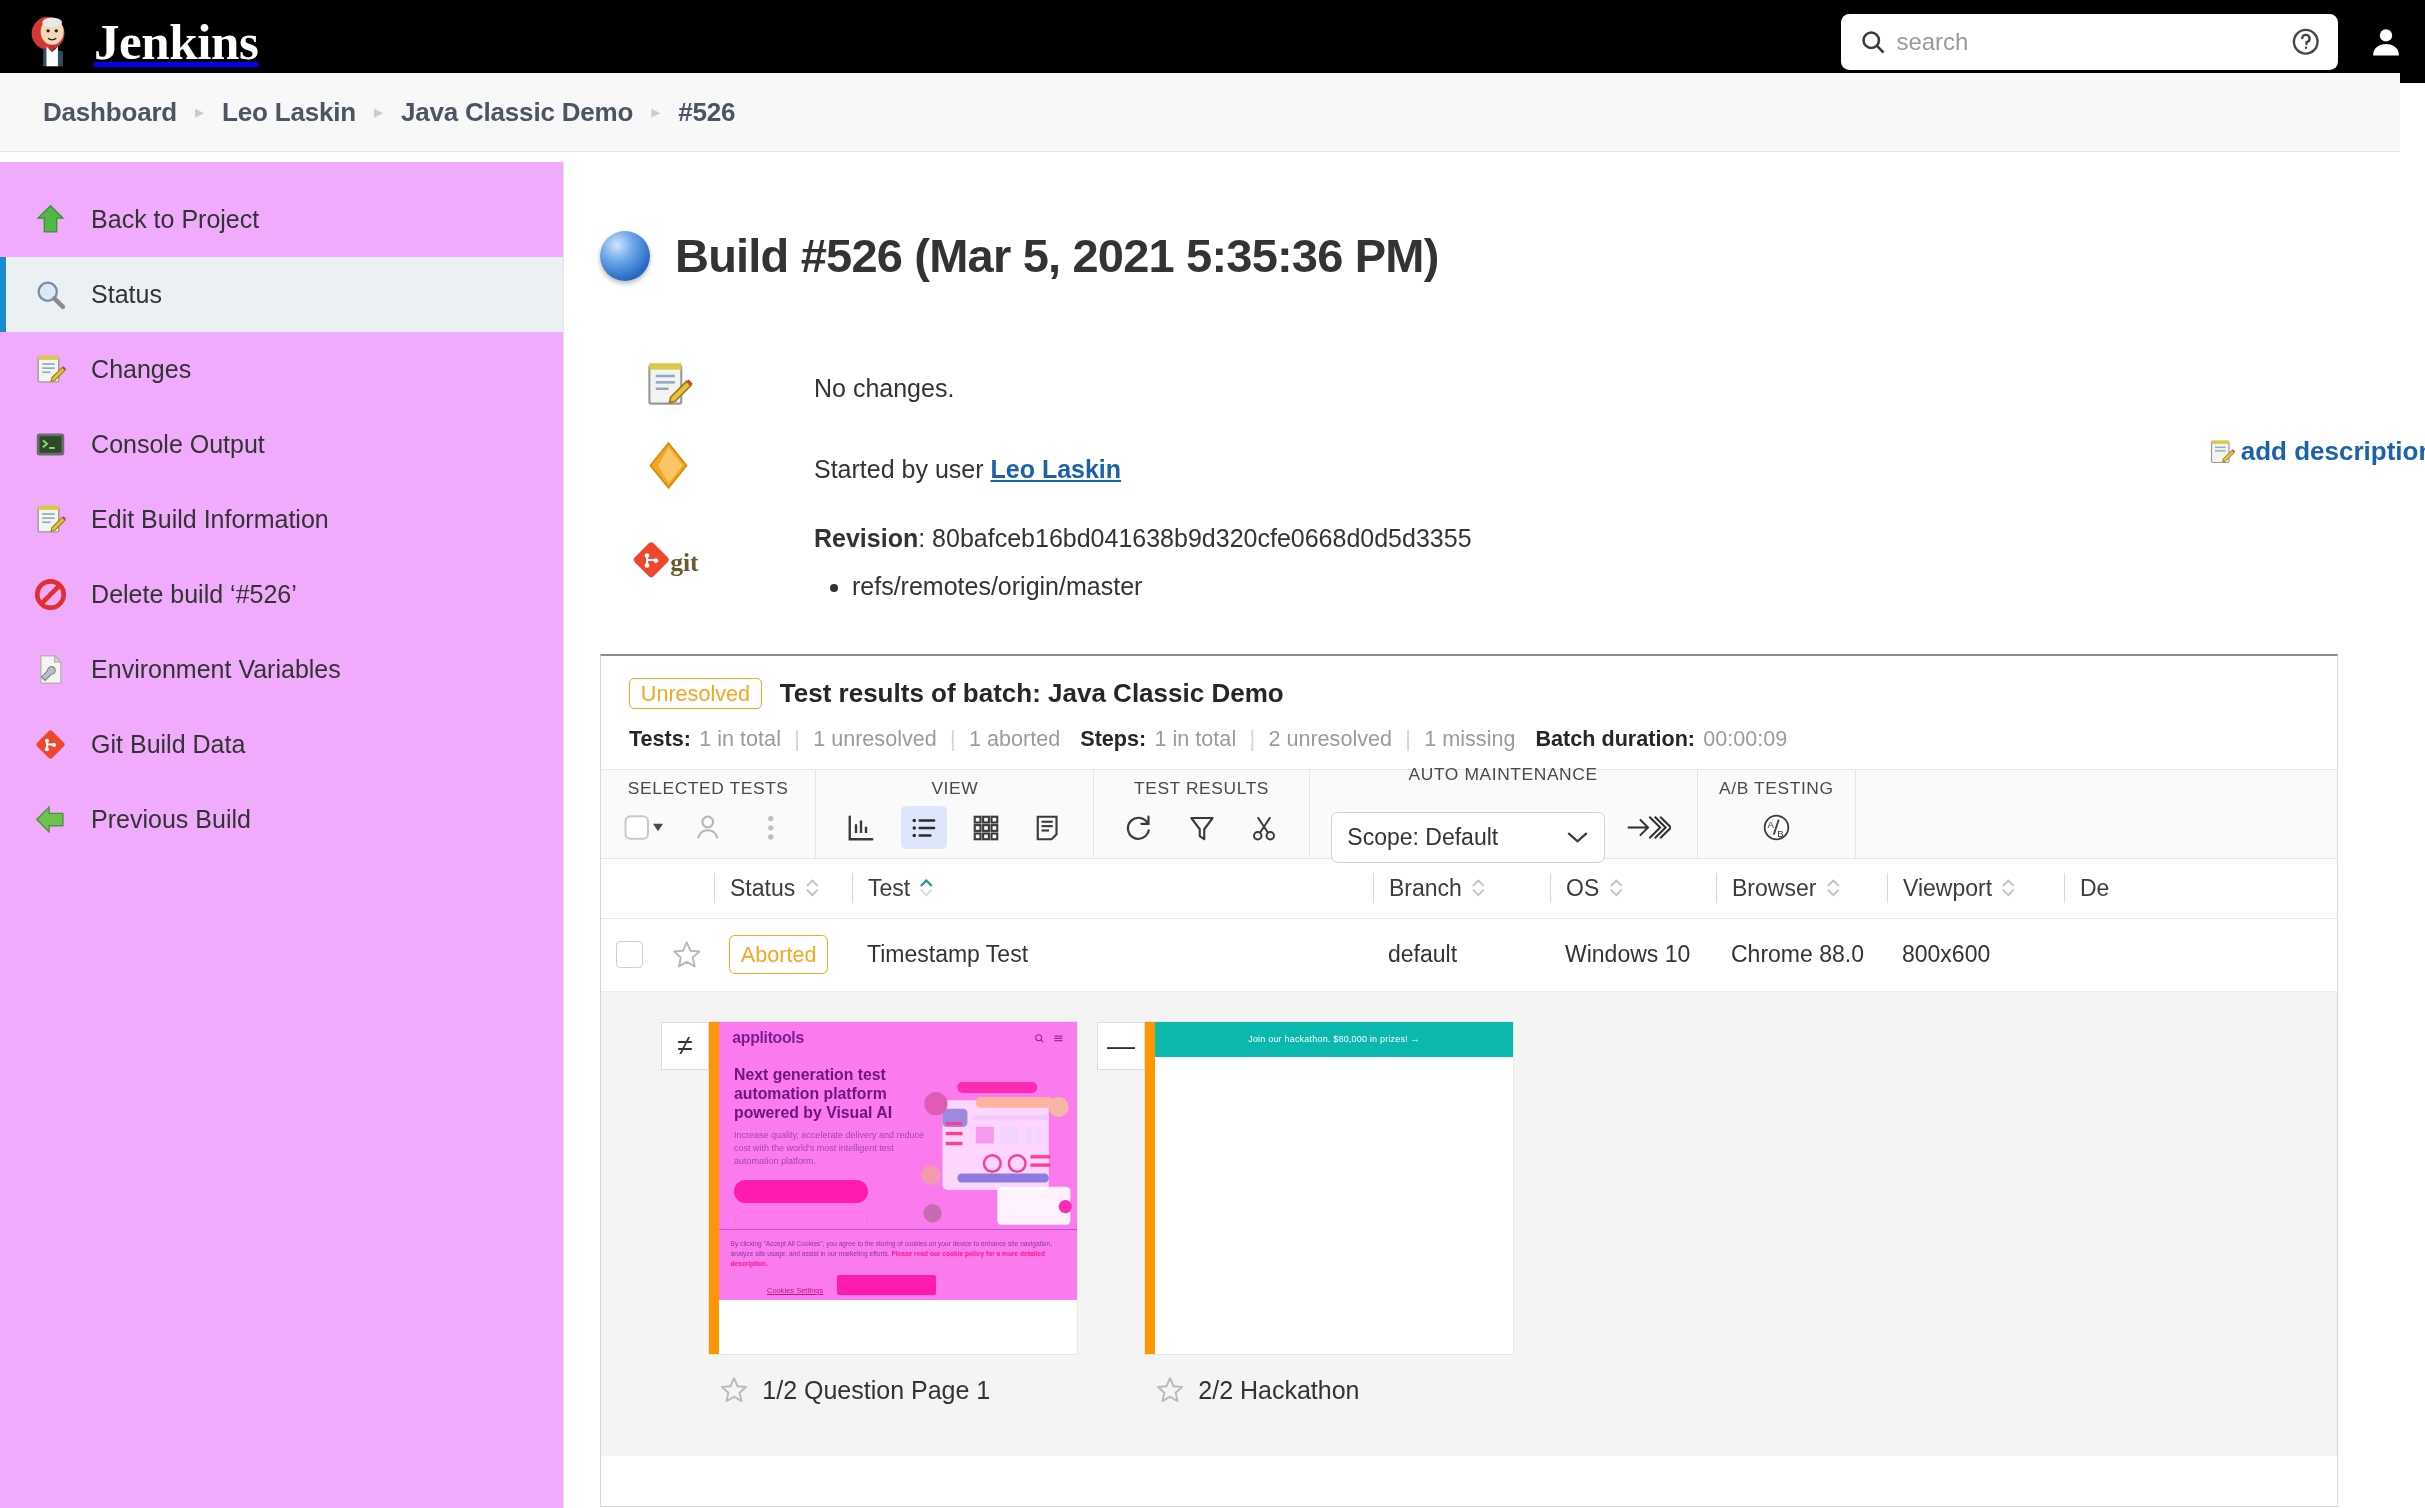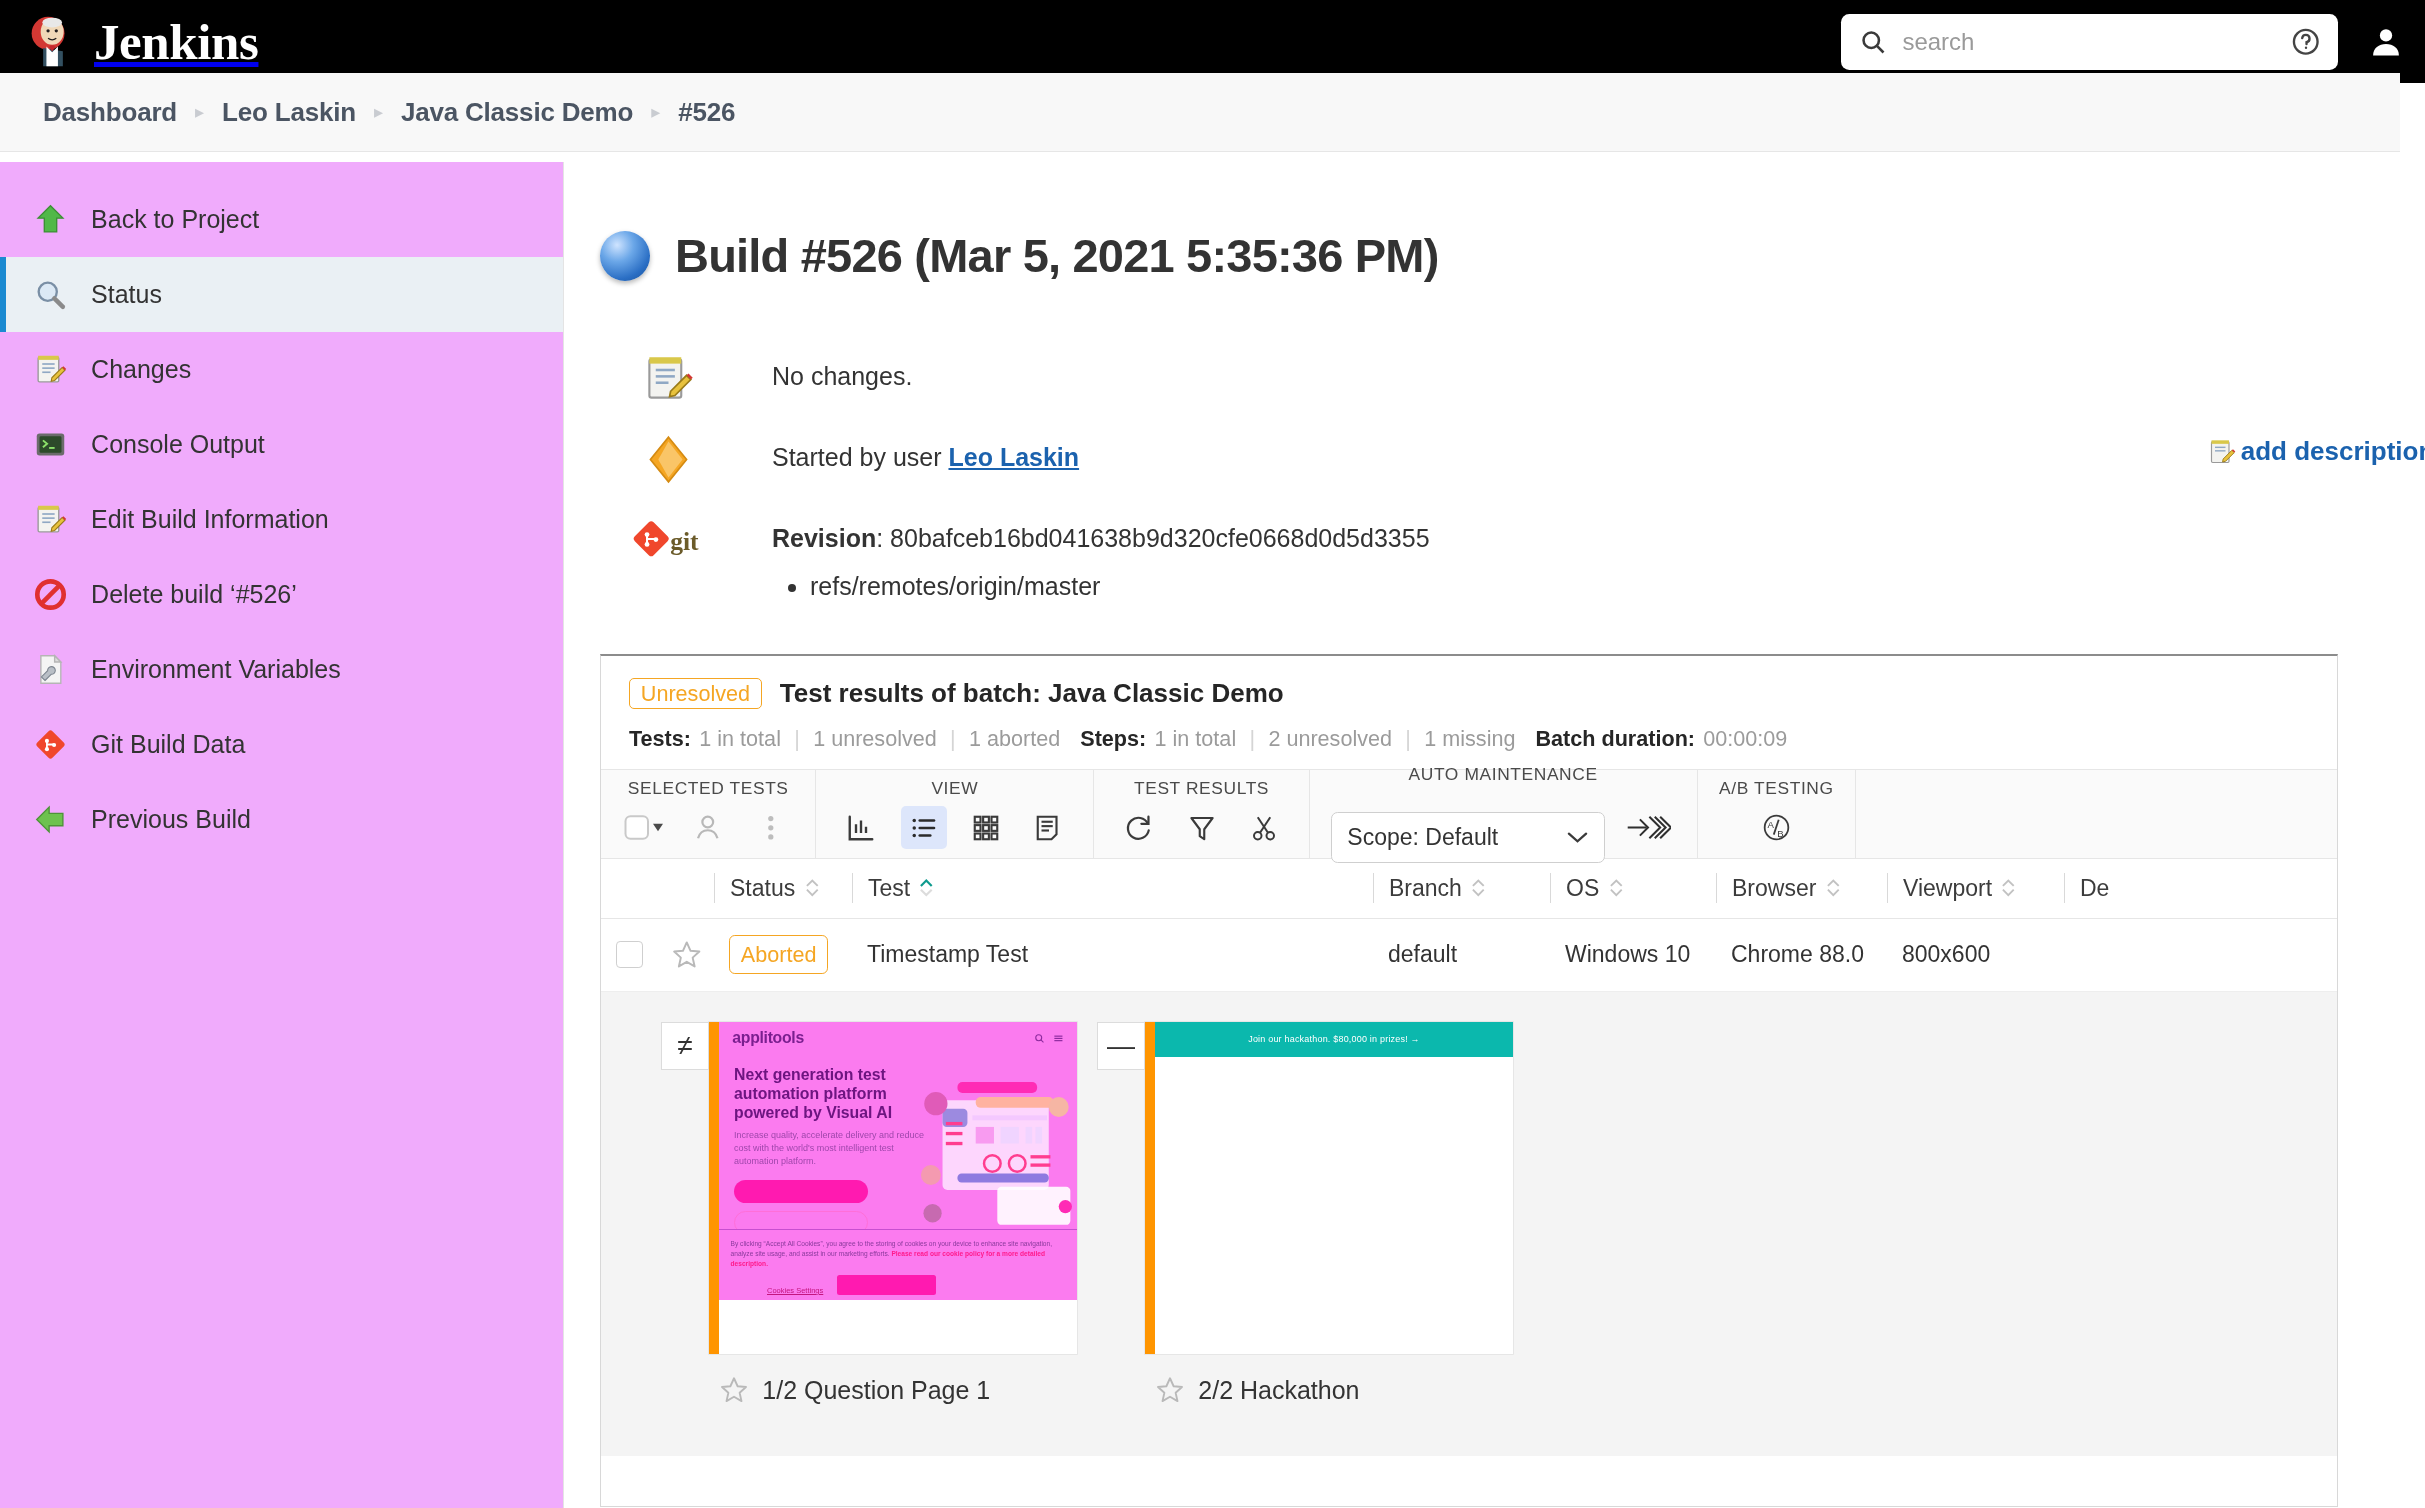--- a/index.html
+++ b/index.html
@@ -35,21 +35,21 @@
     width: 497px; height: 56px;
     background: #fff; border-radius: 8.3px;
     display: flex; align-items: center;
     padding: 0 16.6px 0 18px;
     position: relative;
   }
   .search-input {
     border: none; outline: none; flex: 1;
     font-size: 24px; color: #333;
     font-family: "Liberation Sans", sans-serif;
-    margin-left: 13px; background: transparent;
+    margin-left: 7px; background: transparent;
   }
   .search-input::placeholder { color: #9a9a9a; }
   .help-circle { margin-left: 8.3px; flex: 0 0 auto; }
   .user-avatar-btn { margin-left: 30px; display:flex; align-items:center; }
 
   
   .breadcrumbbar {
     position: absolute; top: 73px; left: 0;
     width: 2400px; height: 79px;
     background: #f8f8f8;
@@ -117,21 +117,21 @@
   .add-desc-row {
     position: absolute; top: 274px; right: -8.3px;
     display: flex; align-items: center;
   }
   .add-desc-link {
     color: #1b62ae; font-size: 26px; font-weight: 700; text-decoration: none;
   }
 
   
   .info-block { margin-top: 35px; position: relative; }
-  .info-row { display: flex; align-items: flex-start; min-height: 66px; }
+  .info-row { display: flex; align-items: center; min-height: 66px; gap: 42px; }
   .info-ico-col { width: 207px; flex: 0 0 207px; display:flex; justify-content:center; padding-top:3.3px;}
   .info-text { font-size: 25px; color: #333; padding-top: 11.6px; }
   .user-link { color: #1b62ae; font-weight: 700; text-decoration: underline; }
   .rev-label { font-weight: 700; }
   .rev-list { margin: 15px 0 0 0; padding-left: 38px; }
   .rev-list li { font-size: 25px; color: #333; line-height: 1.5; }
 
   
   .tr-panel {
     position: absolute; left: 35px; top: 492px;

